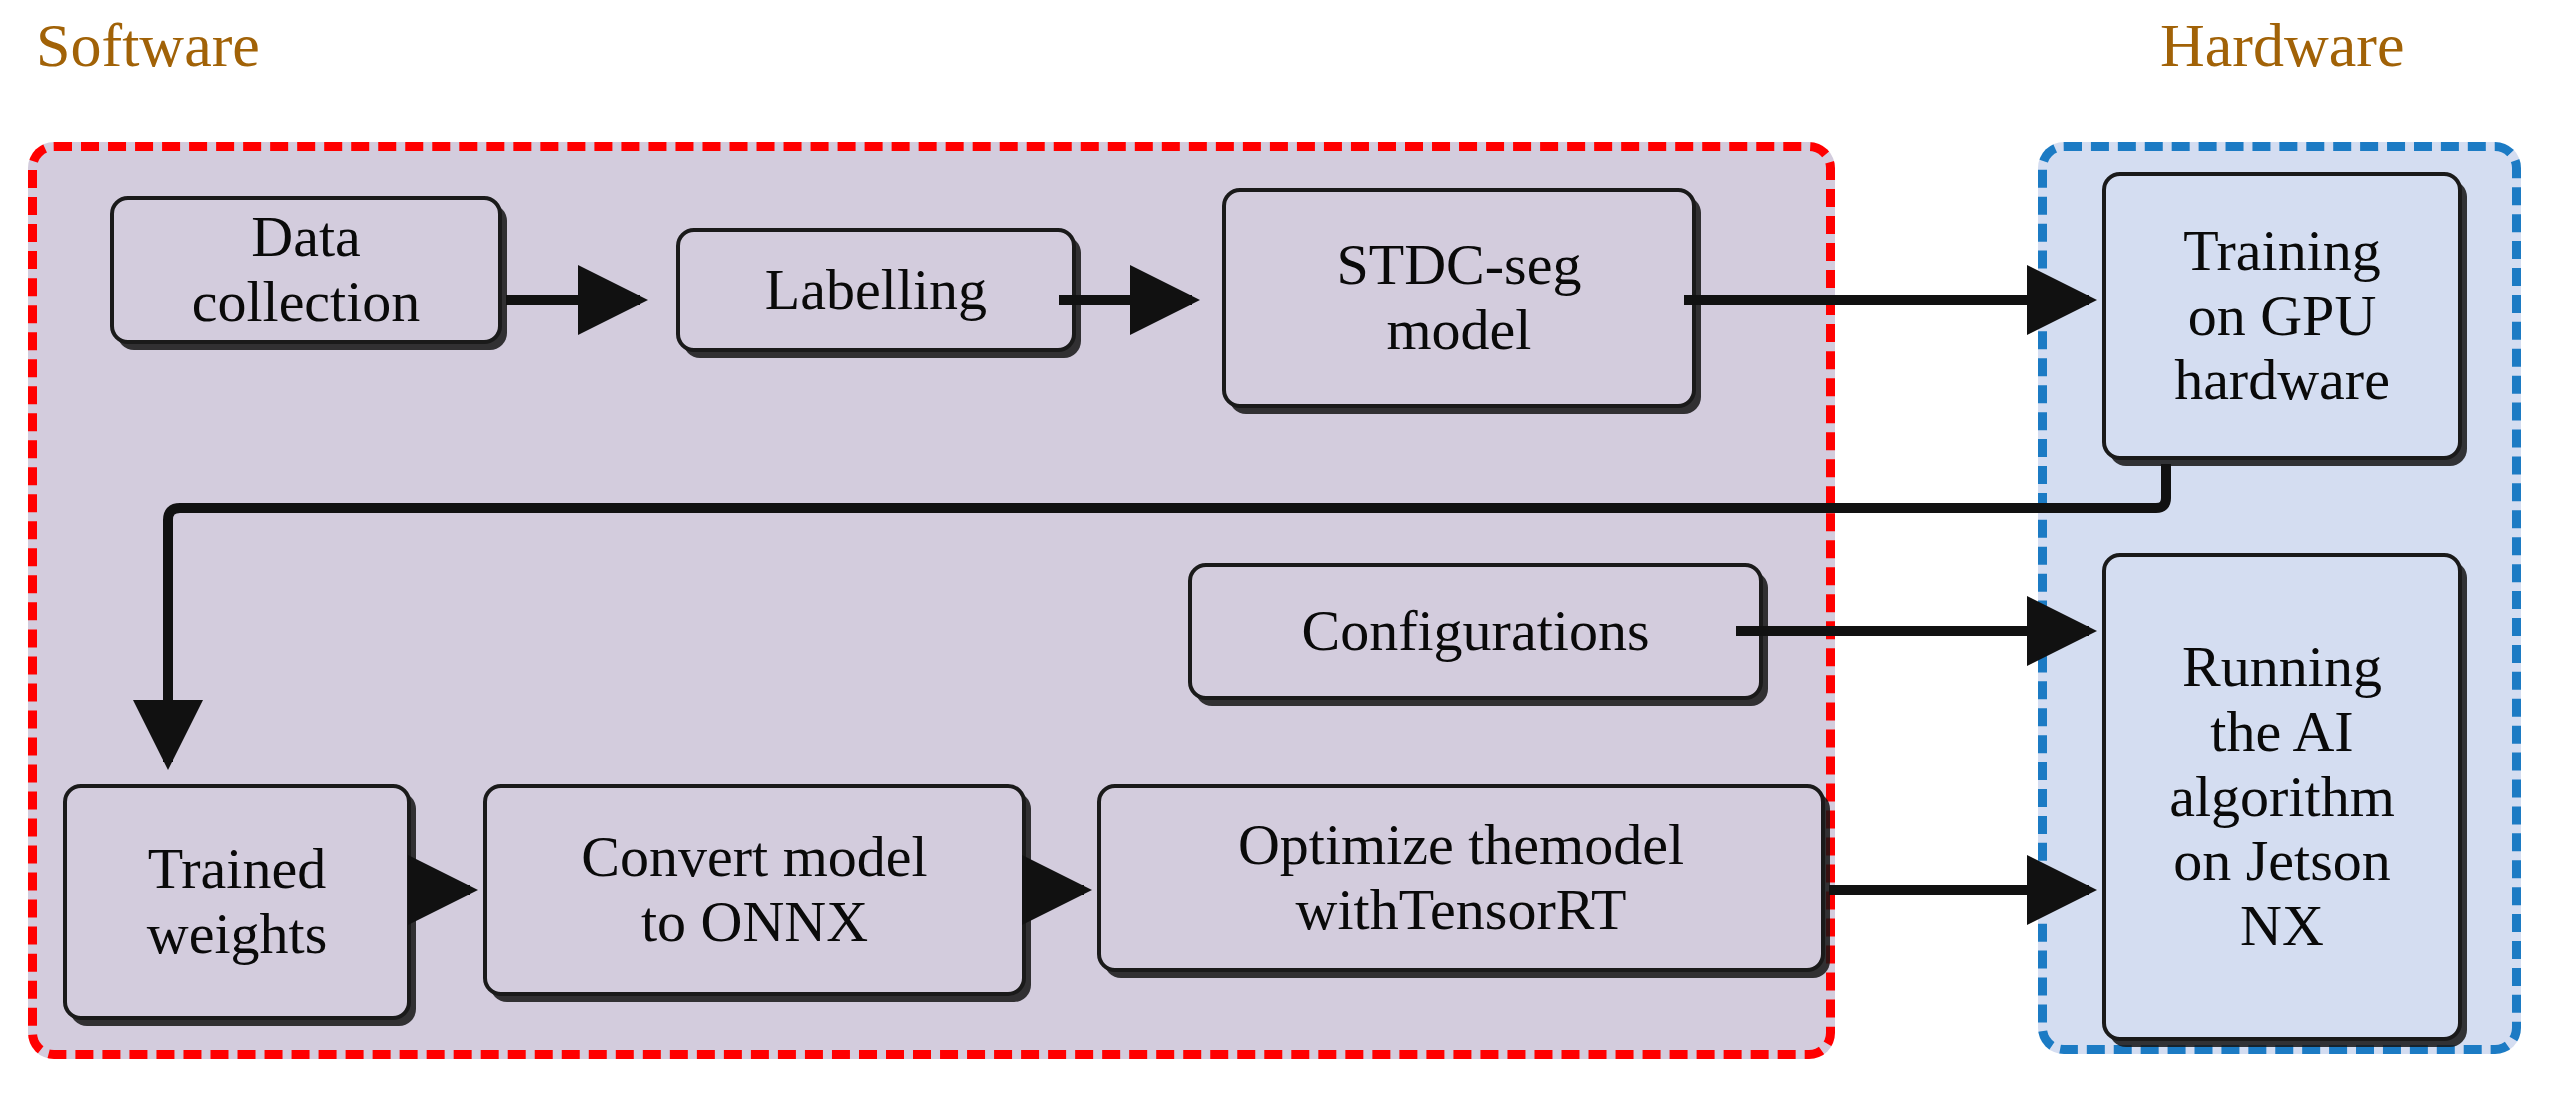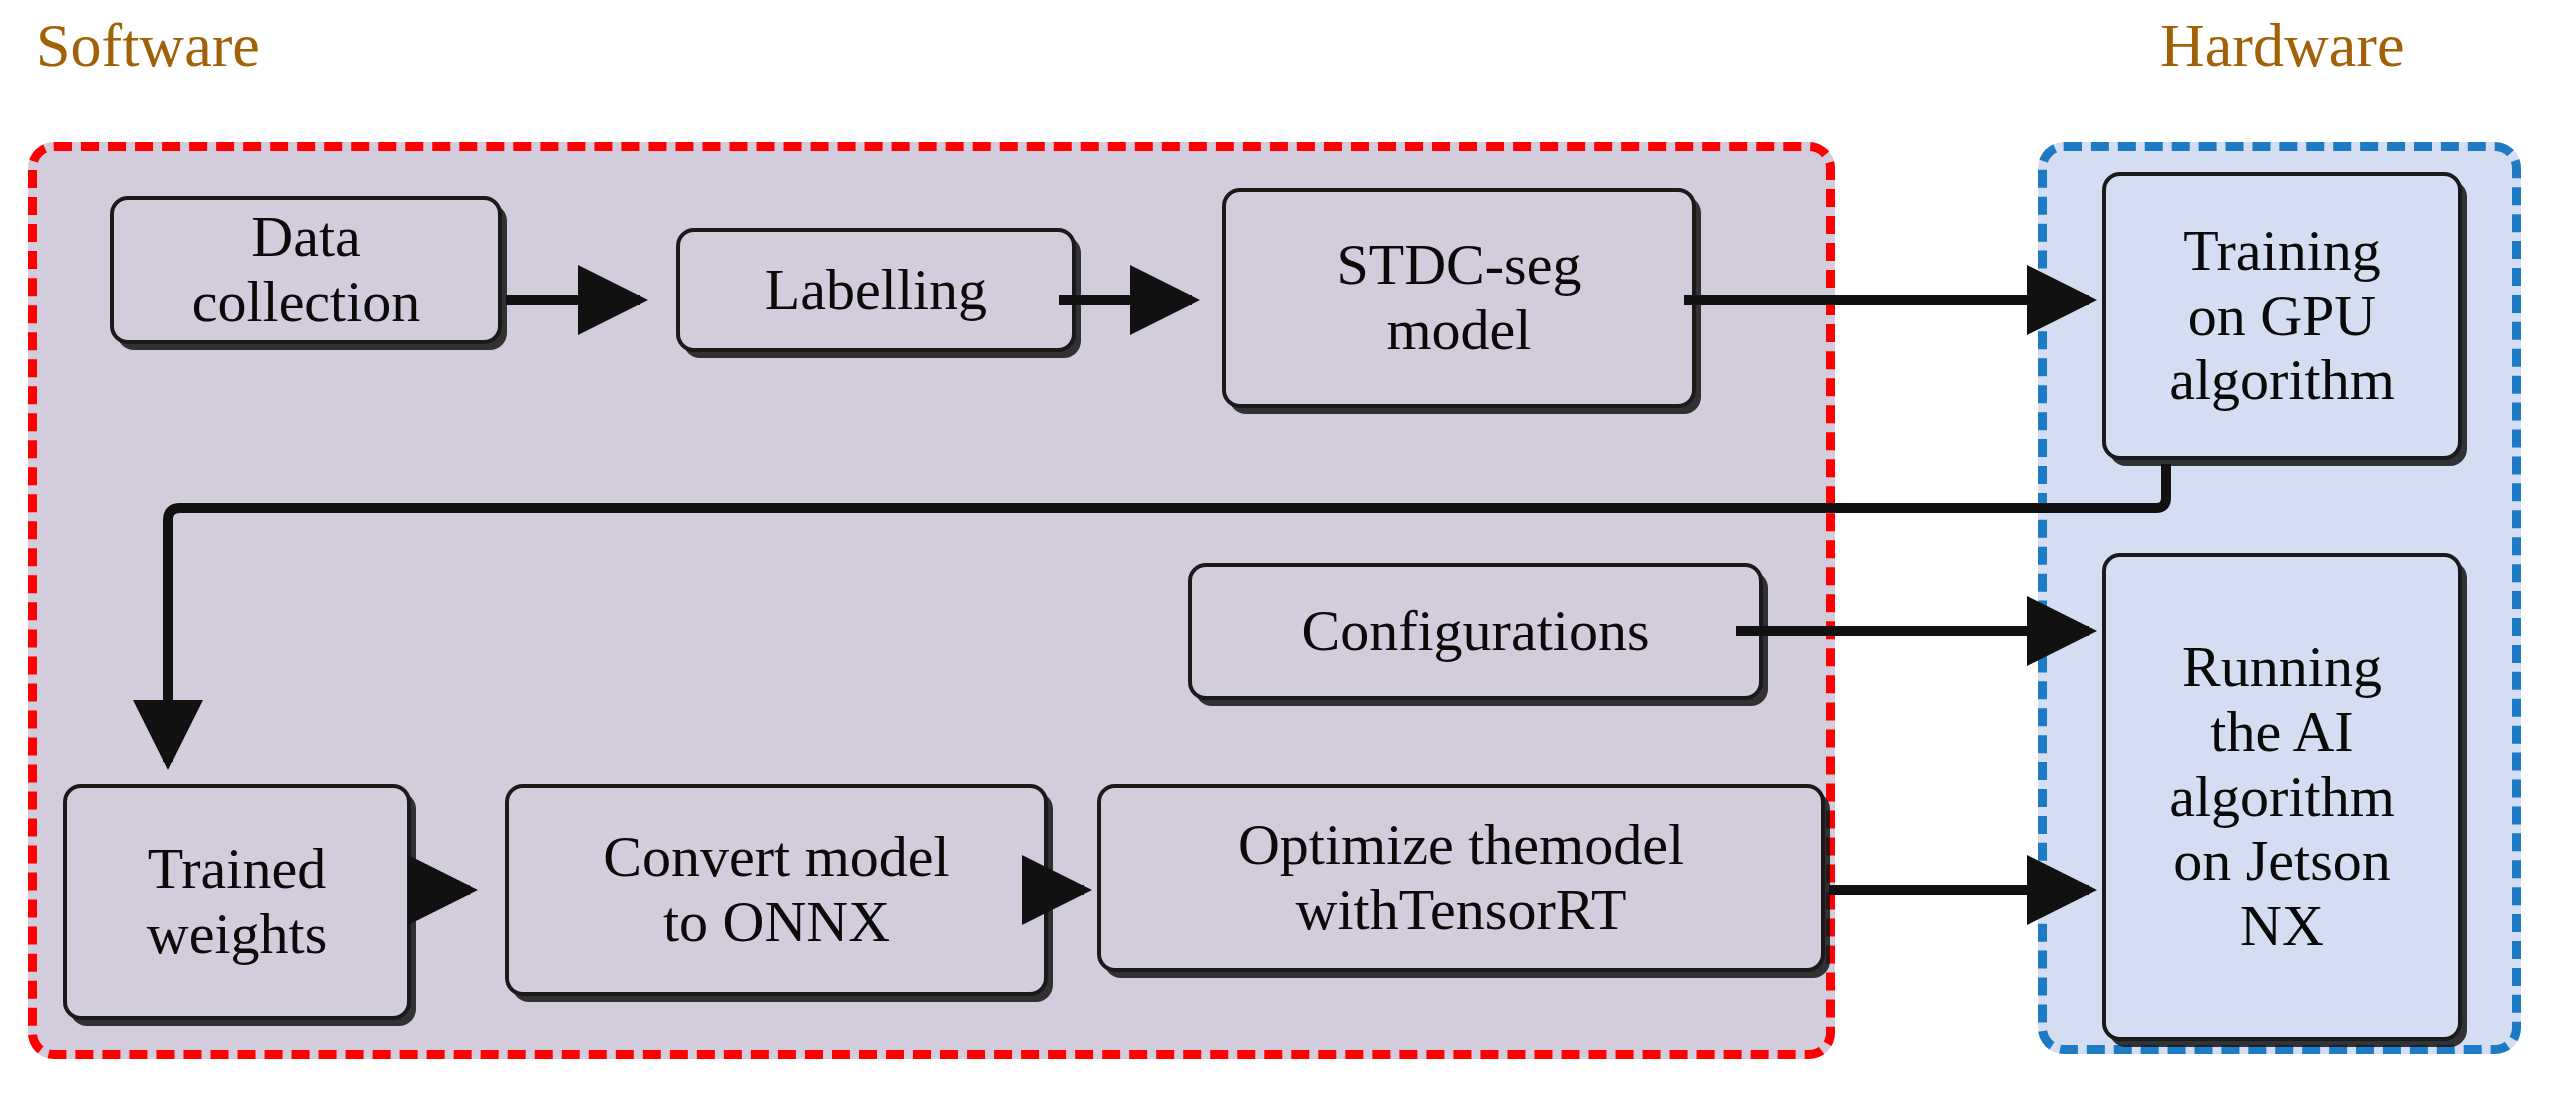--- a/index.html
+++ b/index.html
@@ -75,21 +75,21 @@
   
   #node-data-collection { left: 110px;  top: 196px;  width: 392px; height: 148px; }
   #node-labelling       { left: 676px;  top: 228px;  width: 400px; height: 124px; }
   #node-stdc            { left: 1206px; top: 188px;  width: 474px; height: 220px; margin-left: 16px; }
 
   
   #node-configurations  { left: 1188px; top: 563px;  width: 575px; height: 137px; }
 
   
   #node-trained-weights { left: 63px;   top: 784px;  width: 348px; height: 236px; }
-  #node-convert-onnx    { left: 505px;  top: 784px;  width: 543px; height: 212px; }
+  #node-convert-onnx    { left: 483px;  top: 784px;  width: 543px; height: 212px; }
   #node-optimize-trt    { left: 1097px; top: 784px;  width: 728px; height: 188px; }
 
   
   #node-training-gpu    { left: 2102px; top: 172px;  width: 360px; height: 288px; }
   #node-running-jetson  { left: 2102px; top: 553px;  width: 360px; height: 488px; }
 
   
   #connectors {
     position: absolute;
     left: 0; top: 0;
@@ -122,21 +122,21 @@
 weights</div>
 
   <div class="node soft" id="node-convert-onnx">Convert model
 to ONNX</div>
 
   <div class="node soft" id="node-optimize-trt">Optimize themodel
 withTensorRT</div>
 
   <div class="node hard" id="node-training-gpu">Training
 on GPU
-algorithm</div>
+hardware</div>
 
   <div class="node hard" id="node-running-jetson">Running
 the AI
 algorithm
 on  Jetson
 NX</div>
 
   <svg id="connectors" viewBox="0 0 2555 1096">
     <defs>
       <marker id="arrowhead" markerWidth="7" markerHeight="7" refX="6.2" refY="3.5" orient="auto" markerUnits="strokeWidth">

